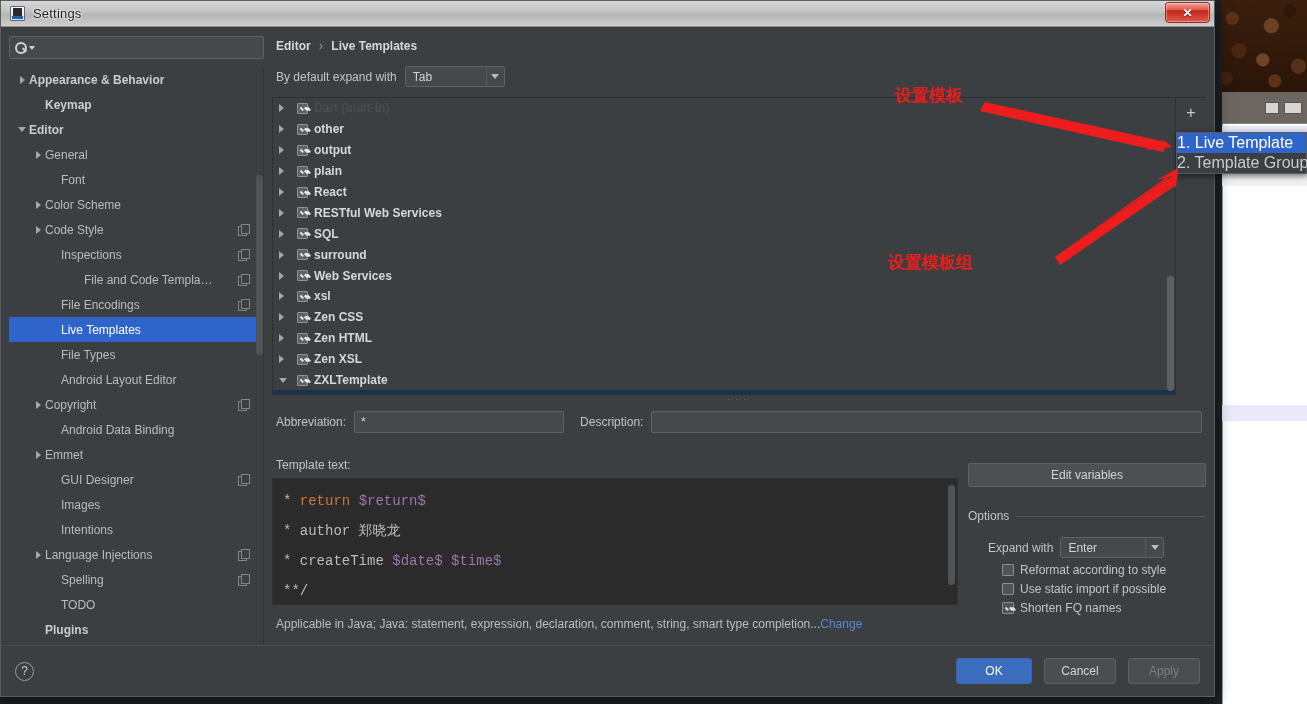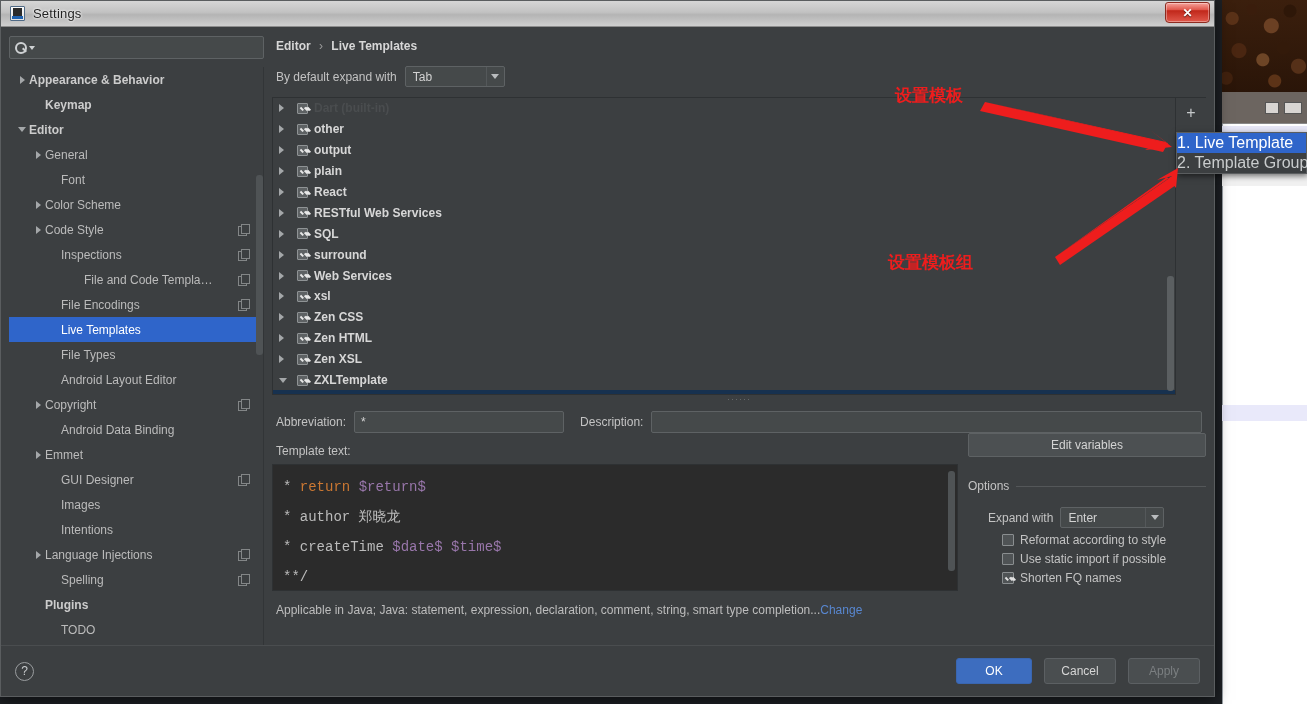--- a/index.html
+++ b/index.html
@@ -387,27 +387,27 @@
               <i class="arrow-r"></i>
             </span>
             <span class="lbl">Language Injections</span>
             <span class="copy-ic"></span>
           </div>
           <div class="tnode" style="padding-left: 38px;">
             <span class="tw"></span>
             <span class="lbl">Spelling</span>
             <span class="copy-ic"></span>
           </div>
+          <div class="tnode" style="padding-left: 38px;">
+            <span class="tw"></span>
+            <span class="lbl">TODO</span>
+          </div>
           <div class="tnode bold" style="padding-left: 22px;">
             <span class="tw"></span>
             <span class="lbl">Plugins</span>
-          </div>
-          <div class="tnode" style="padding-left: 38px;">
-            <span class="tw"></span>
-            <span class="lbl">TODO</span>
           </div>
           <div class="tree-scroll"></div>
         </div>
     </div>
 
     <div id="right">
 
       <div id="breadcrumb">
         <span>Editor</span>
         <span class="sep">›</span>
@@ -542,21 +542,21 @@
         <span class="flabel">Abbreviation:</span>
         <div class="tfield" style="width:210px; margin-left:8px;">
           <span>*</span>
         </div>
         <span class="flabel" style="margin-left:16px">Description:</span>
         <div class="tfield" style="flex:1; margin-left:8px; margin-right:4px;">
           <span></span>
         </div>
       </div>
 
-      <div style="display:flex; flex:1; min-height:0;">
+      <div style="display:flex; flex:1; min-height:0;align-items:center;">
         <div style="flex:1; min-width:0; display:flex; flex-direction:column;">
           <div id="tt-label">Template text:</div>
           <div id="tmpl-area">
             <div><span class="cmt">*</span><span class="kw"> return </span><span class="var">$return$</span></div>
               <div><span class="cmt">*</span><span class="cmt"> author 郑晓龙</span></div>
               <div><span class="cmt">*</span><span class="cmt"> createTime <span class="var">$date$</span> <span class="var">$time$</span></span></div>
               <div><span class="cmt">**/</span></div>
               <div class="ta-scroll"></div>
           </div>
           <div id="applicable">

